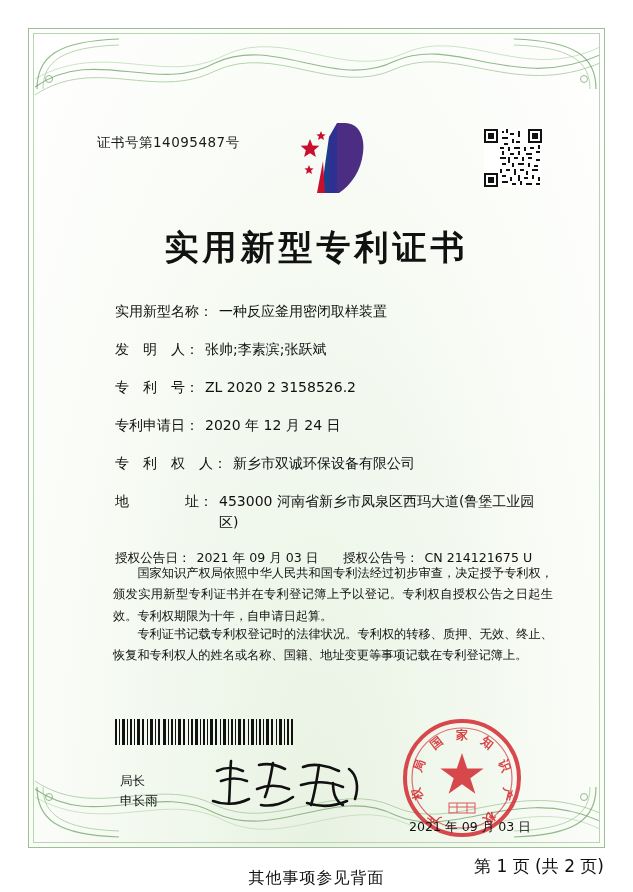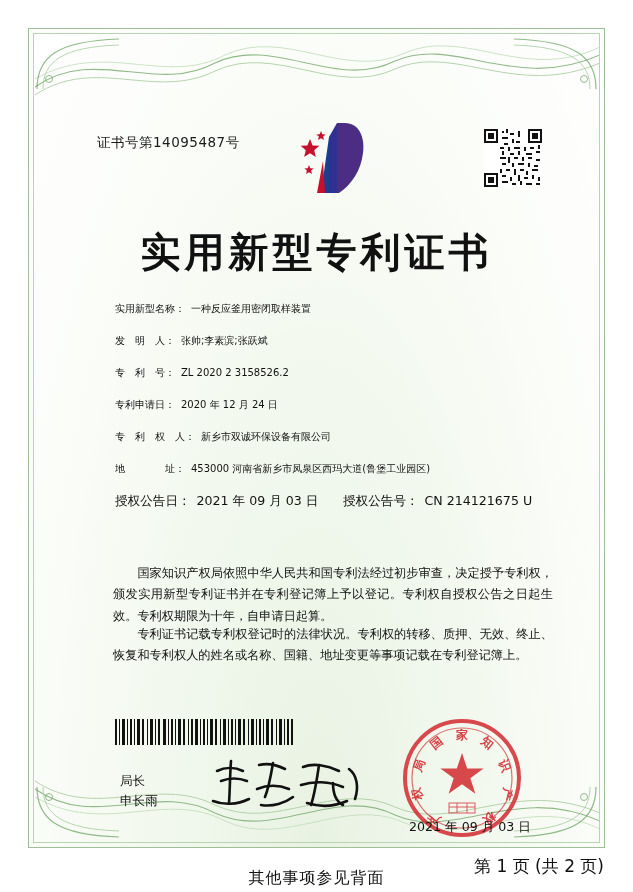--- a/index.html
+++ b/index.html
@@ -37,27 +37,27 @@
   .cert-no{
     position:absolute;left:68px;top:105px;
     font-size:13.5px;color:#1a1a1a;letter-spacing:.5px;
     font-family:"DejaVu Sans","Liberation Sans",sans-serif;
   }
   .logo{position:absolute;left:268px;top:88px;width:78px;height:80px;}
   .qr{position:absolute;right:62px;top:100px;width:58px;height:58px;}
 
   .title{
     position:absolute;left:0;right:0;top:196px;text-align:center;
-    font-size:40px;font-weight:bold;letter-spacing:4px;color:#111;
+    font-size:34px;font-weight:bold;letter-spacing:4px;color:#111;
     font-family:"DejaVu Sans","Liberation Sans",sans-serif;
   }
 
   
   .fields{position:absolute;left:86px;top:272px;width:430px;}
-  .row{display:flex;align-items:baseline;margin-bottom:17px;font-size:10px;color:#111;line-height:1.5;}
+  .row{display:flex;align-items:baseline;margin-bottom:17px;font-size:14px;color:#111;line-height:1.5;}
   .lbl{white-space:pre;flex:0 0 auto;}
   .val{margin-left:6px;}
   .row-split{display:flex;margin-bottom:17px;font-size:12.6px;color:#111;}
   .row-split .half{display:flex;align-items:baseline;}
   .row-split .half.first{flex:0 0 228px;}
 
   
   .para{
     position:absolute;left:84px;width:440px;
     font-size:12.2px;line-height:1.75;color:#111;text-align:justify;

